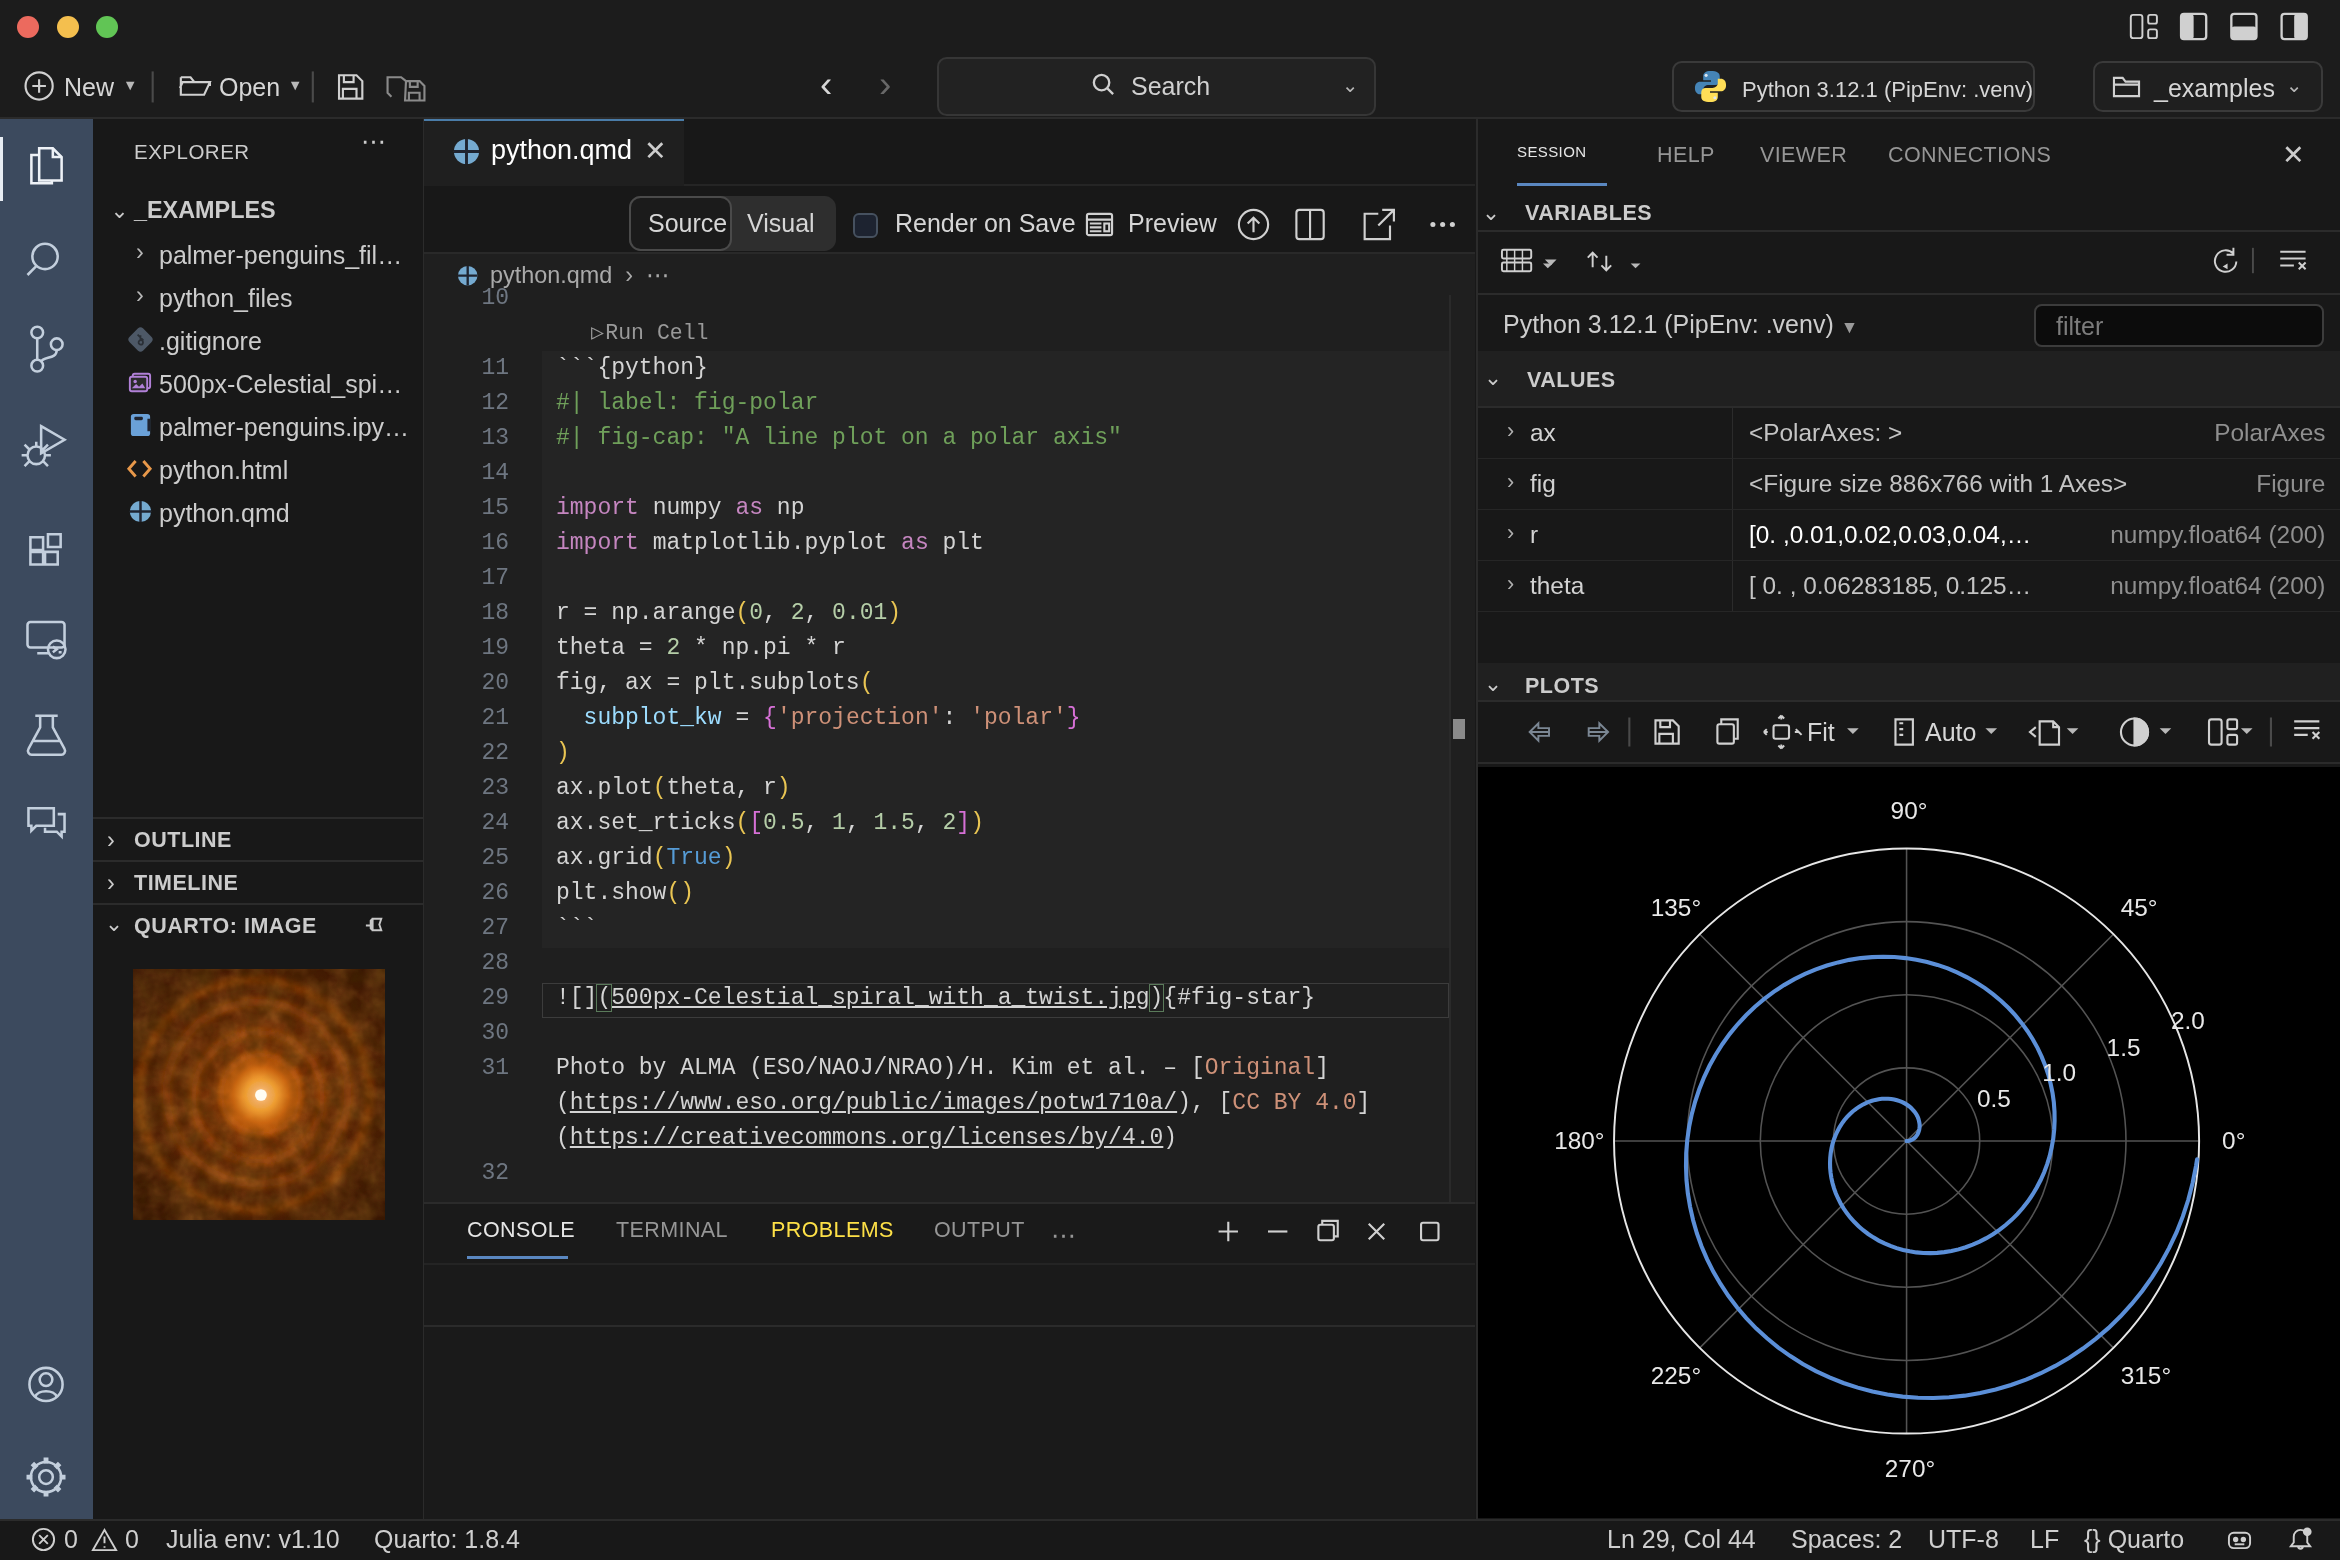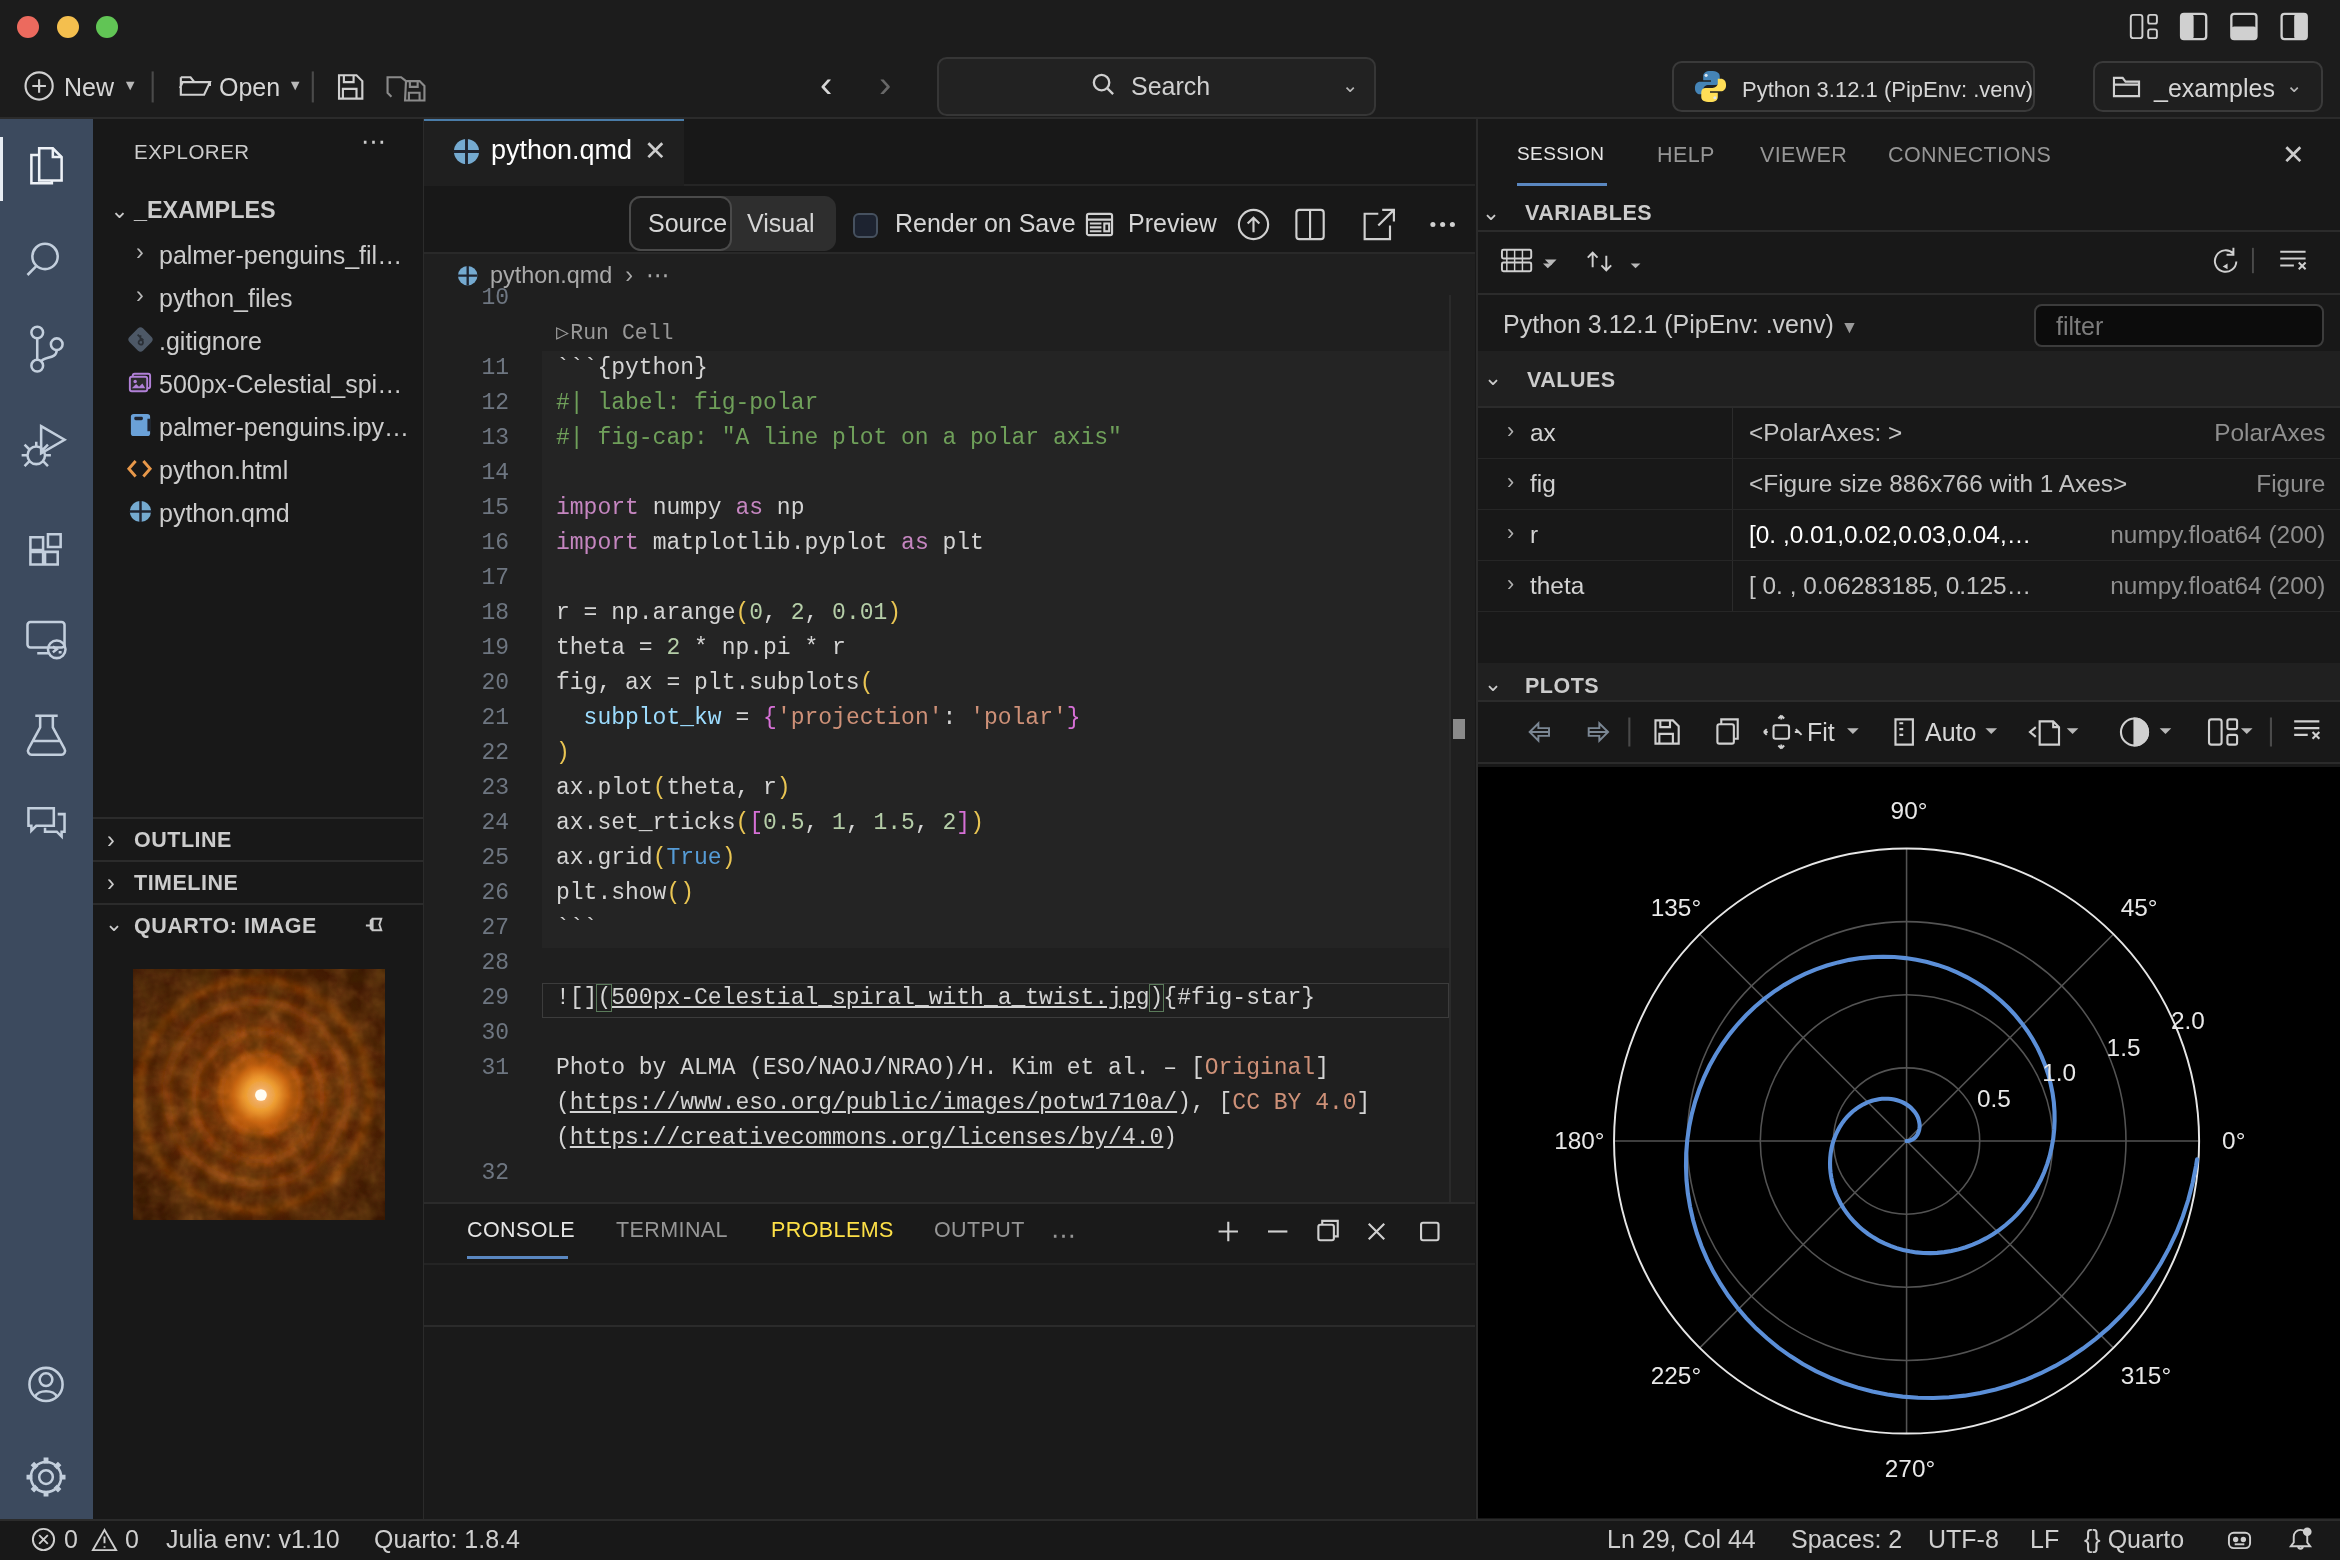--- a/index.html
+++ b/index.html
@@ -354,21 +354,21 @@
 27
 28
 29
 30
 31
 &nbsp;
 &nbsp;
 32</div>
 
   <div class="abs cm" id="code" style="left:556px;top:281px;color:#d4d4d4;">
-<span style="color:#999999;font-size:21.5px;">▷ Run Cell</span>
+<span style="color:#999999;font-size:21.5px;margin-left:35px;">▷ Run Cell</span>
 ```{python}
 <span style="color:#6fa05a;">#| label: fig-polar</span>
 <span style="color:#6fa05a;">#| fig-cap: "A line plot on a polar axis"</span>
 &nbsp;
 <span style="color:#C586C0;">import</span> numpy <span style="color:#C586C0;">as</span> np
 <span style="color:#C586C0;">import</span> matplotlib.pyplot <span style="color:#C586C0;">as</span> plt
 &nbsp;
 r = np.arange<span style="color:#e9c553;">(</span><span style="color:#b5cea8;">0</span>, <span style="color:#b5cea8;">2</span>, <span style="color:#b5cea8;">0.01</span><span style="color:#e9c553;">)</span>
 theta = <span style="color:#b5cea8;">2</span> * np.pi * r
 fig, ax = plt.subplots<span style="color:#e9c553;">(</span>
@@ -403,21 +403,21 @@
       <rect x="108" y="9" width="16" height="16" rx="2"></rect>
         <path d="M112 9 v-4 h16 v16 h-4"></path>
       <path d="M160 8 l16 16 M176 8 l-16 16"></path>
       <rect x="214" y="7" width="18" height="18" rx="2"></rect>
     </svg>
   </div>
   <div class="abs" style="left:424px;top:1263px;width:1051px;height:2px;background:#242424;"></div>
   <div class="abs" style="left:424px;top:1325px;width:1051px;height:2px;background:#2b2b2b;"></div>
 
   <div class="abs" style="left:1476px;top:119px;width:865px;height:1400px;background:#181818;border-left:2px solid #2b2b2b;box-sizing:border-box;"></div>
-  <div class="abs" style="left:1517px;top:143px;font-size:19px;color:#e6e6e6;letter-spacing:0.4px;">SESSION</div>
+  <div class="abs" style="left:1517px;top:143px;font-size:15px;color:#e6e6e6;letter-spacing:0.4px;">SESSION</div>
   <div class="abs" style="left:1517px;top:183px;width:90px;height:2.9px;background:#5a87c0;"></div>
   <div class="abs" style="left:1657px;top:143px;font-size:21.5px;color:#969696;letter-spacing:0.4px;">HELP</div>
   <div class="abs" style="left:1760px;top:143px;font-size:21.5px;color:#969696;letter-spacing:0.4px;">VIEWER</div>
   <div class="abs" style="left:1888px;top:143px;font-size:21.5px;color:#969696;letter-spacing:0.4px;">CONNECTIONS</div>
   <div class="abs" style="left:2282px;top:139px;font-size:27px;color:#cccccc;">✕</div>
 
   <div class="abs" style="left:1482px;top:200px;color:#cccccc;font-size:21.5px;">⌄</div>
   <div class="abs" style="left:1525px;top:201px;font-size:21.5px;font-weight:bold;color:#cccccc;letter-spacing:0.5px;">VARIABLES</div>
   <div class="abs" style="left:1478px;top:230px;width:863px;height:2px;background:#2b2b2b;"></div>
   <div class="abs" id="varbtns" style="left:1500px;top:240px;">

